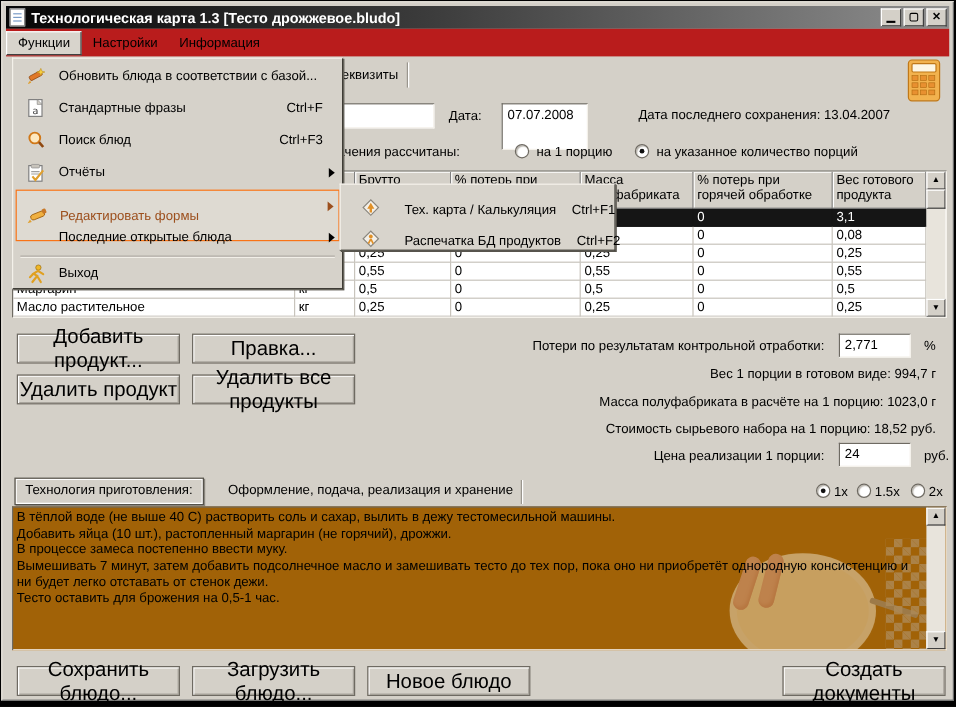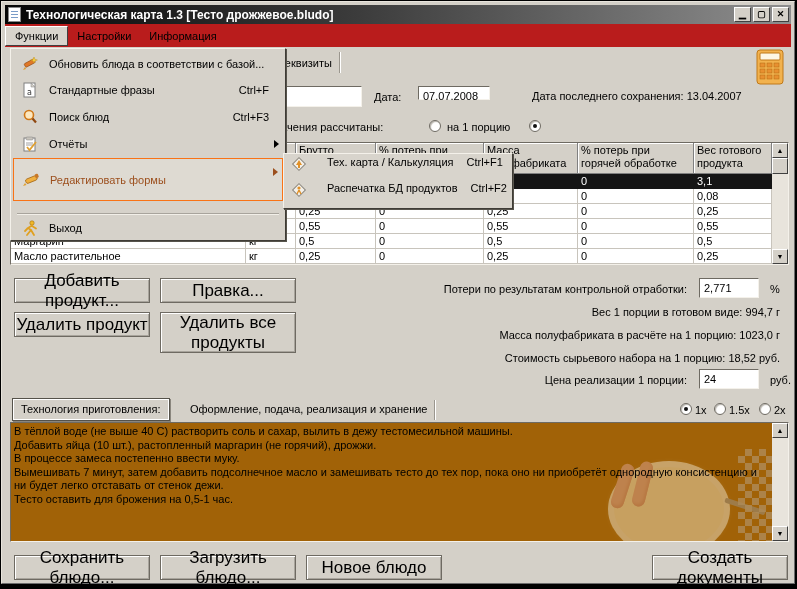--- a/index.html
+++ b/index.html
@@ -36,32 +36,32 @@
               border-left:5px solid #000; border-top:4px solid transparent; border-bottom:4px solid transparent; }
   .menu-item.hl { background:#dedad2; border:1px solid #f97316; height:43px; }
   .menu-item.hl .mi-label { color:#9c4f1d; }
   .menu-item.hl .mi-arrow { border-left-color:#9c4f1d; }
   .menu-sep { position:absolute; left:6px; right:6px; height:2px;
               border-top:1px solid #a8a49c; border-bottom:1px solid #f2efe8; }
 
   
   .submenu { position:absolute; left:281px; top:151px; width:230px; height:56px; background:#d8d4cc;
              border:1px solid; border-color:#f4f1ea #3f3c36 #3f3c36 #f4f1ea; box-shadow:1px 1px 0 #57544c; z-index:11; }
-  .sm-item { position:absolute; left:2px; right:2px; height:25px; display:flex; align-items:flex-start;gap:13px; }
+  .sm-item { position:absolute; left:12px; right:2px; height:25px; display:flex; align-items:flex-end;gap:13px; }
   .sm-icon { width:20px; margin-left:5px; display:flex; justify-content:center; }
   .sm-label { margin-left:7px; white-space:nowrap; }
   .sm-short { margin-left:auto; margin-right:8px; }
 
   
   .tab-req { position:absolute; left:276px; top:55px; white-space:nowrap; }
   .tab-sep1 { position:absolute; left:337px; top:50px; width:1px; height:21px; background:#9a968e; box-shadow:1px 0 0 #fff; }
   .field { background:#fff; border:1px solid; border-color:#6e6a62 #f4f1ea #f4f1ea #6e6a62; padding:3px 4px; }
   .name-input { position:absolute; left:100px; top:84px; width:260px; height:21px; }
   .lbl-date { position:absolute; left:372px; top:89px; }
-  .date-input { position:absolute; left:416px; top:84px; width:72px; height:14px; }
+  .date-input { position:absolute; left:416px; top:84px; width:72px; height:39px; }
   .last-saved { position:absolute; left:530px; top:88px; white-space:nowrap; }
   .calc-icon { position:absolute; left:752px; top:47px; }
 
   .calcmode-lbl { position:absolute; left:220px; top:119px; white-space:nowrap; }
   .radio { width:12px; height:12px; border-radius:50%; background:#fff; border:1px solid #6e6a62;
            box-shadow:inset 1px 1px 1px #b9b5ad; position:absolute; }
   .radio.sel::after { content:""; position:absolute; left:3px; top:3px; width:4px; height:4px; border-radius:50%; background:#111; }
   .r1 { left:427px; top:118px; } .r1l { position:absolute; left:445px; top:119px; }
   .r2 { left:527px; top:118px; } .r2l { position:absolute; left:545px; top:119px; }
 
@@ -164,20 +164,21 @@
       <rect x="6" y="26" width="5" height="4"></rect>
         <rect x="13" y="26" width="5" height="4"></rect>
         <rect x="20" y="26" width="5" height="4"></rect>
     </g>
   </svg>
 
   <span class="calcmode-lbl">Весовые значения рассчитаны:</span>
   <div class="radio r1"></div>
   <span class="r1l">на 1 порцию</span>
   <div class="radio sel r2"></div>
+  <span class="r2l">на указанное количество порций</span>
 
   <div class="grid">
     <div class="g-head">
       <div class="g-hcell c0"></div>
       <div class="g-hcell c1"></div>
       <div class="g-hcell c2">Брутто</div>
       <div class="g-hcell c3">% потерь при холодной обработке</div>
       <div class="g-hcell c4">Масса полуфабриката</div>
       <div class="g-hcell c5">% потерь при горячей обработке</div>
       <div class="g-hcell c6">Вес готового продукта</div>
@@ -241,21 +242,21 @@
     <div class="sbar">
       <div class="s-btn" style="top:0">▲</div>
       <div class="s-thumb" style="top:15px; height:16px"></div>
       <div class="s-btn" style="bottom:0">▼</div>
     </div>
   </div>
 
   <div class="btn" style="left:12px; top:276px; width:136px; height:25px">Добавить продукт...</div>
   <div class="btn" style="left:158px; top:276px; width:136px; height:25px">Правка...</div>
   <div class="btn" style="left:12px; top:310px; width:136px; height:25px">Удалить продукт</div>
-  <div class="btn" style="left:158px; top:310px; width:136px; height:41px">Удалить все продукты</div>
+  <div class="btn" style="left:158px; top:310px; width:136px; height:25px">Удалить все продукты</div>
 
   <span class="sum-line" style="right:107px; top:281px">Потери по результатам контрольной отработки:</span>
   <div class="field sum-input" style="left:697px; top:276px">2,771</div>
   <span class="unit" style="left:768px; top:281px">%</span>
   <span class="sum-line" style="right:14px; top:304px">Вес 1 порции в готовом виде: 994,7 г</span>
   <span class="sum-line" style="right:14px; top:327px">Масса полуфабриката в расчёте на 1 порцию: 1023,0 г</span>
   <span class="sum-line" style="right:14px; top:350px">Стоимость сырьевого набора на 1 порцию: 18,52 руб.</span>
   <span class="sum-line" style="right:107px; top:372px">Цена реализации 1 порции:</span>
   <div class="field sum-input" style="left:697px; top:367px">24</div>
   <span class="unit" style="left:768px; top:372px">руб.</span>
@@ -344,20 +345,25 @@
       <span class="mi-icon">
         <svg width="18" height="14" viewBox="0 0 18 14">
             <polygon points="1,13 4.5,12 3,10" fill="#e0a030"></polygon>
             <rect x="3.5" y="4.5" width="12" height="4.5" rx="2" transform="rotate(-22 9 7)" fill="#f0b040" stroke="#a06010" stroke-width="0.7"></rect>
             <rect x="13" y="1.2" width="3.4" height="4" rx="1" transform="rotate(-22 14 3)" fill="#c87828"></rect>
           </svg>
       </span>
       <span class="mi-label">Редактировать формы</span>
       <span class="mi-arrow"></span>
     </div>
+    <div class="menu-item" style="top:136px">
+      <span class="mi-icon"></span>
+      <span class="mi-label">Последние открытые блюда</span>
+      <span class="mi-arrow"></span>
+    </div>
     <div class="menu-sep" style="top:164px"></div>
     <div class="menu-item" style="top:166px">
       <span class="mi-icon">
         <svg width="15" height="17" viewBox="0 0 15 17">
             <circle cx="9" cy="3" r="2.2" fill="#f0b828" stroke="#a07010" stroke-width="0.6"></circle>
             <path d="M9 5.5 L5 8 L8 10 L4 15 M8 10 L11 15 M5 8 L2 11 M9 6 L13 8.5" fill="none" stroke="#e0a020" stroke-width="1.8" stroke-linecap="round"></path>
           </svg>
       </span>
       <span class="mi-label">Выход</span>
     </div>

